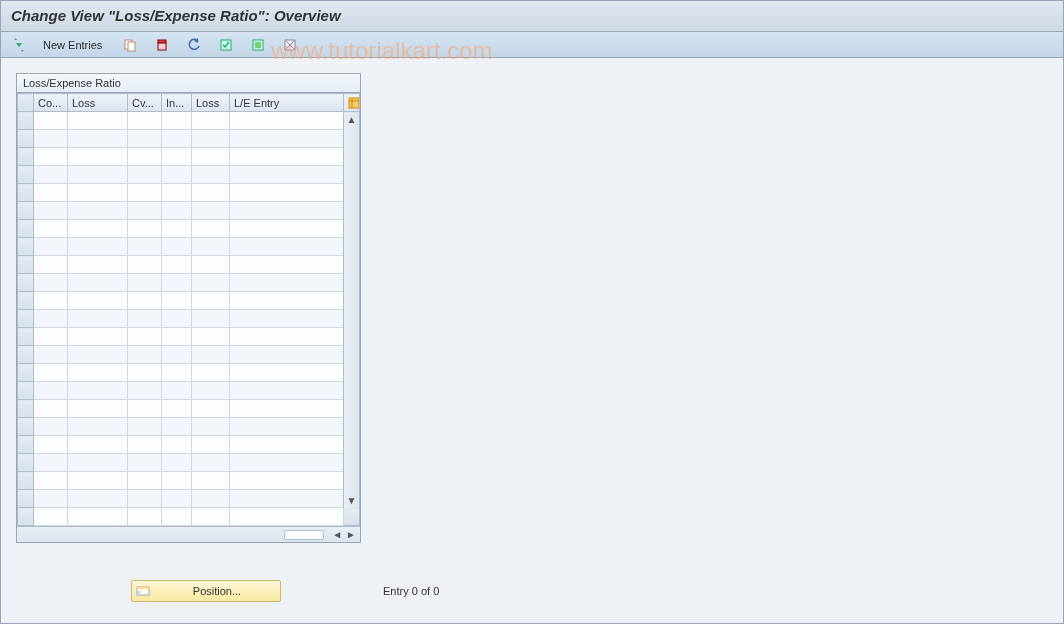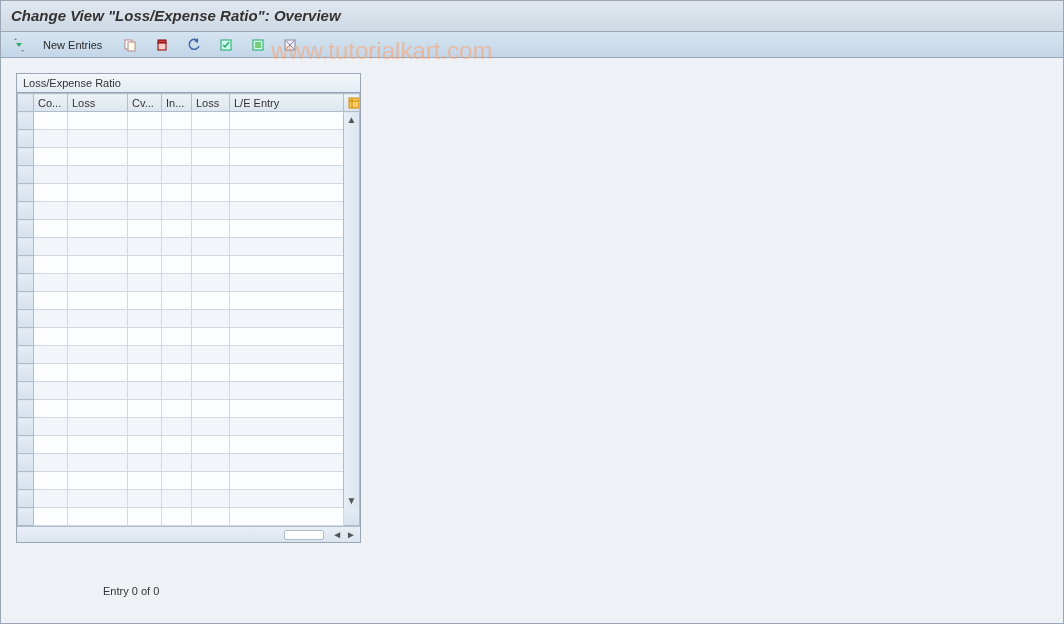--- a/index.html
+++ b/index.html
@@ -458,14 +458,22 @@
     </div>
     <div class="hscroll">
       <div class="track"></div>
       <span class="arrow">◄</span>
       <span class="arrow">►</span>
     </div>
   </div>
 </div>
 
 <div class="bottom-bar">
+  <div class="position-btn">
+    <svg class="ic" viewBox="0 0 14 14">
+        <rect x="1" y="3" width="12" height="8" fill="#fff" stroke="#b9a"></rect>
+        <rect x="1" y="3" width="12" height="2" fill="#fd8"></rect>
+        <rect x="1" y="7" width="3" height="4" fill="#adf"></rect>
+      </svg>
+    <span class="lbl">Position...</span>
+  </div>
   <span class="entry-text">Entry 0 of 0</span>
 </div>
 
 </body></html>

